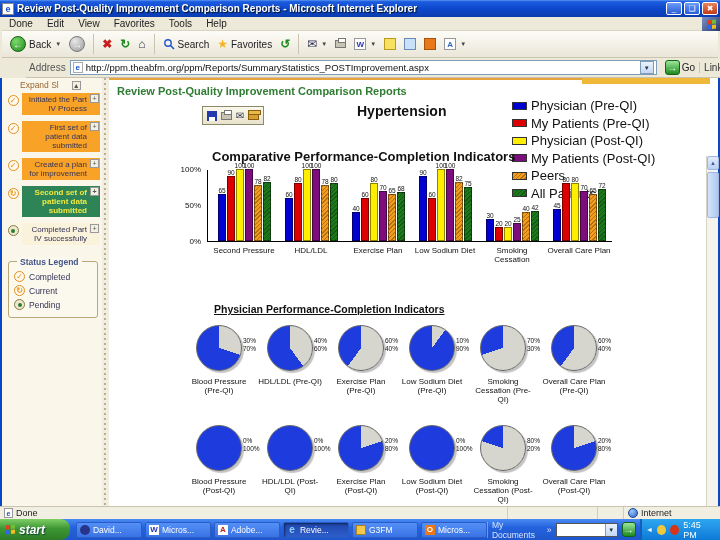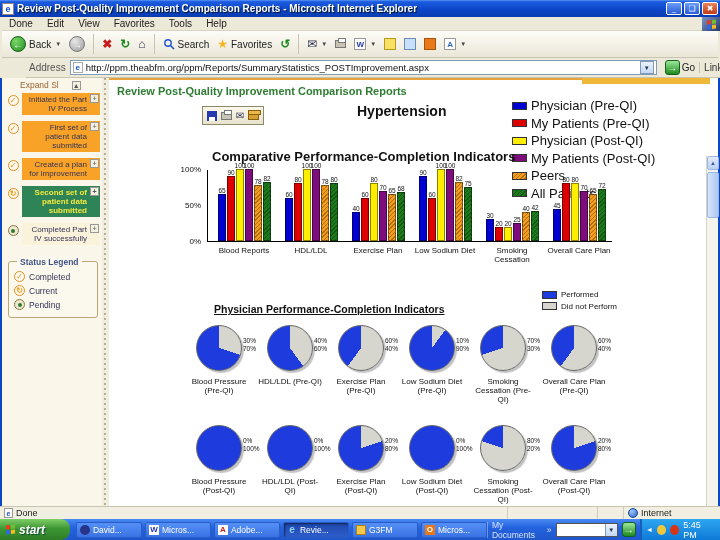--- a/index.html
+++ b/index.html
@@ -556,39 +556,29 @@
               <div class="bar-label">65</div>
               <div class="bar hatched" style="height: 46.8px; background-color: rgb(244, 156, 28);"></div>
             </div>
             <div class="bar-wrap">
               <div class="bar-label">72</div>
               <div class="bar hatched" style="height: 51.84px; background-color: rgb(28, 122, 28);"></div>
             </div>
           </div>
         </div>
       <div class="cat-row">
-          <div class="cat-label" style="left: 5px;">Blood Reports</div>
+          <div class="cat-label" style="left: 5px;">Second Pressure</div>
           <div class="cat-label" style="left: 72px;">HDL/LDL</div>
           <div class="cat-label" style="left: 139px;">Exercise Plan</div>
           <div class="cat-label" style="left: 206px;">Low Sodium Diet</div>
           <div class="cat-label" style="left: 273px;">Smoking Cessation</div>
           <div class="cat-label" style="left: 340px;">Overall Care Plan</div>
         </div>
 
       <div class="pie-title">Physician Performance-Completion Indicators</div>
-      <div class="pie-legend">
-          <div class="cl-row">
-            <div class="cl-swatch" style="background-color: rgb(30, 60, 222);"></div>
-            <div>Performed</div>
-          </div>
-          <div class="cl-row">
-            <div class="cl-swatch" style="background-color: rgb(214, 214, 206);"></div>
-            <div>Did not Perform</div>
-          </div>
-        </div>
       <div>
           <div class="pie-wrap" style="left: 75px; top: 247px;">
             <div class="pie" style="background: conic-gradient(rgb(214, 214, 206) 0deg, rgb(214, 214, 206) 30%, rgb(30, 60, 222) 0deg);"></div>
             <div class="pie-pcts">
               <div>30%</div>
               <div>70%</div>
             </div>
             <div class="pie-label">Blood Pressure (Pre-QI)</div>
           </div>
           <div class="pie-wrap" style="left: 146px; top: 247px;">

